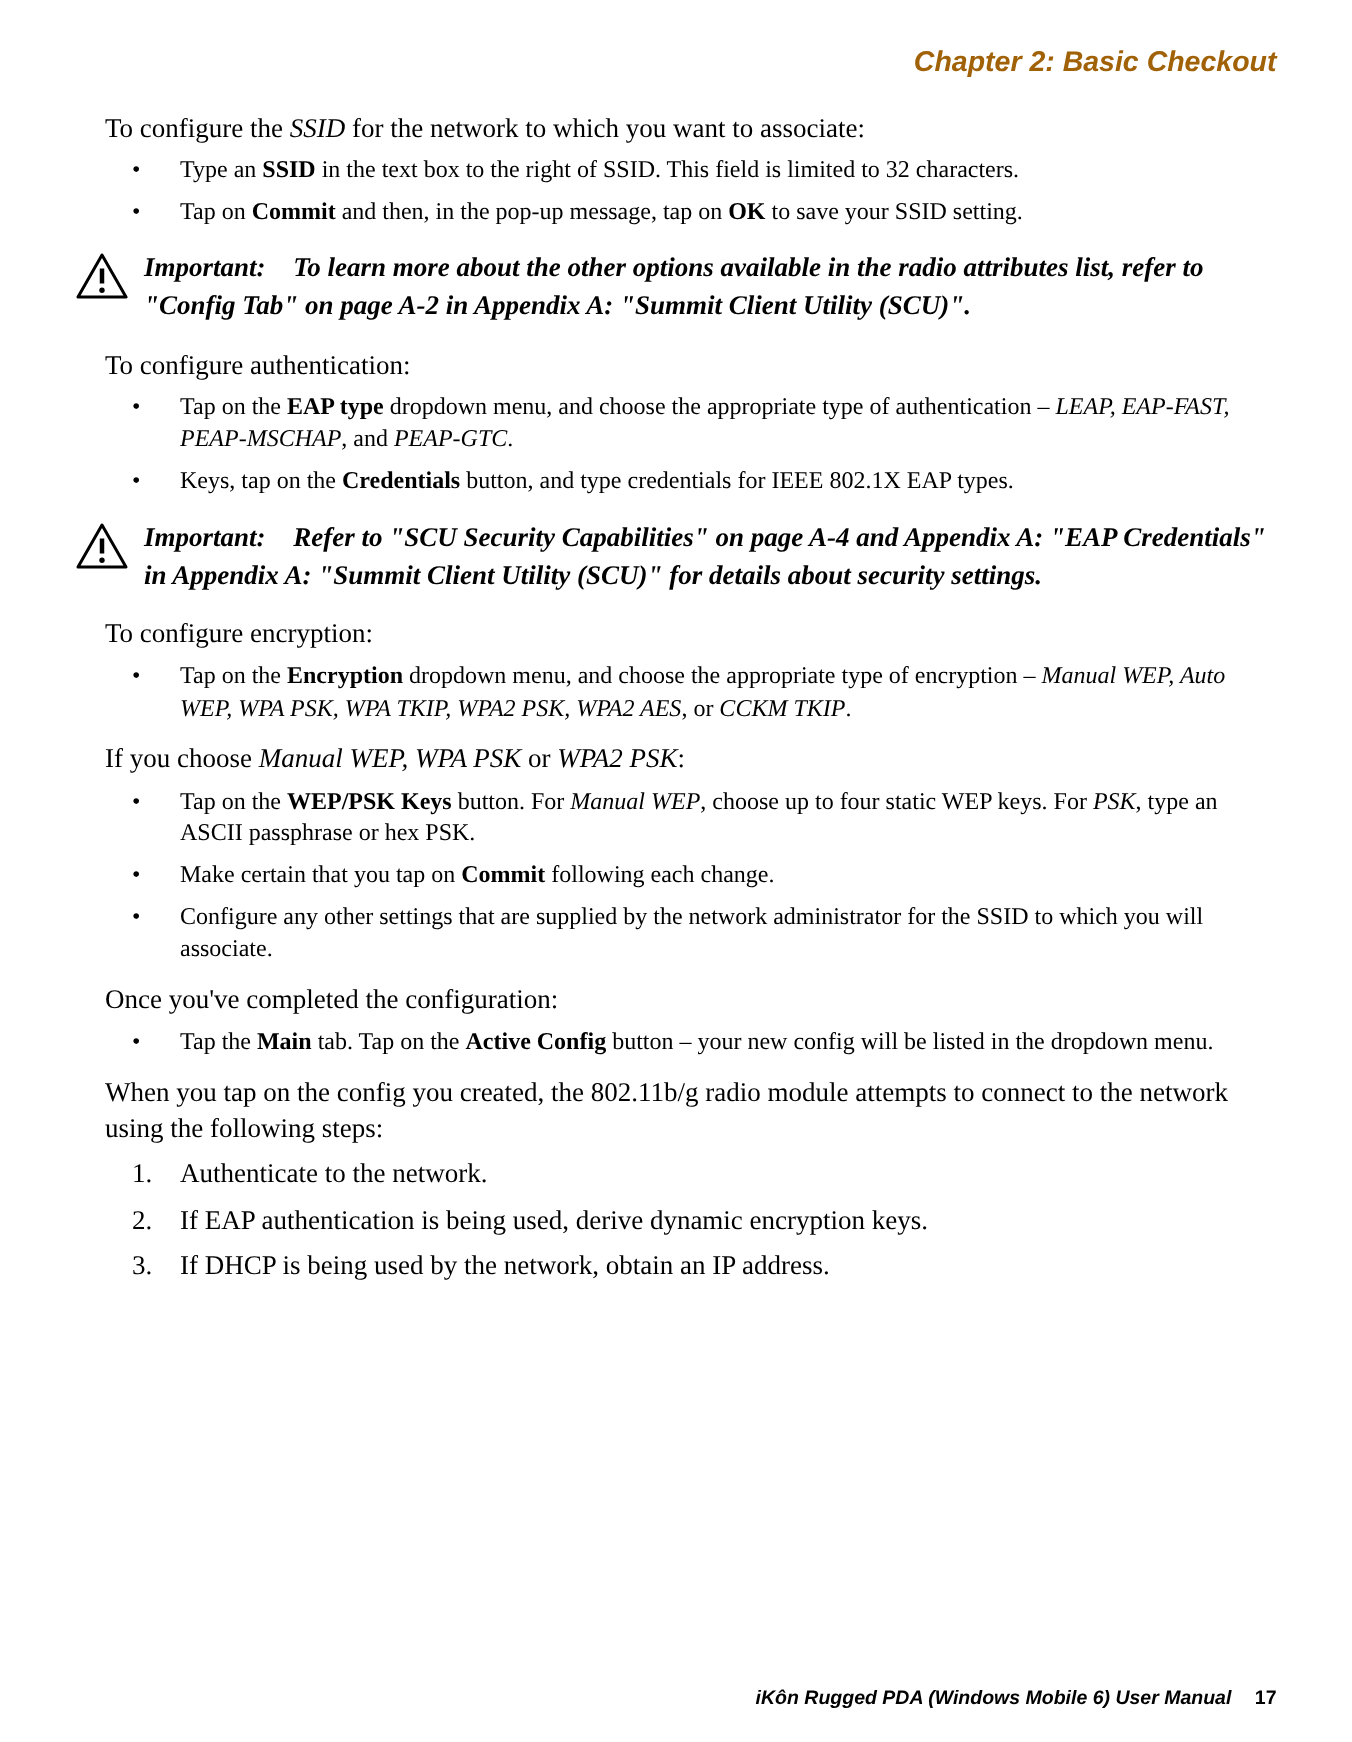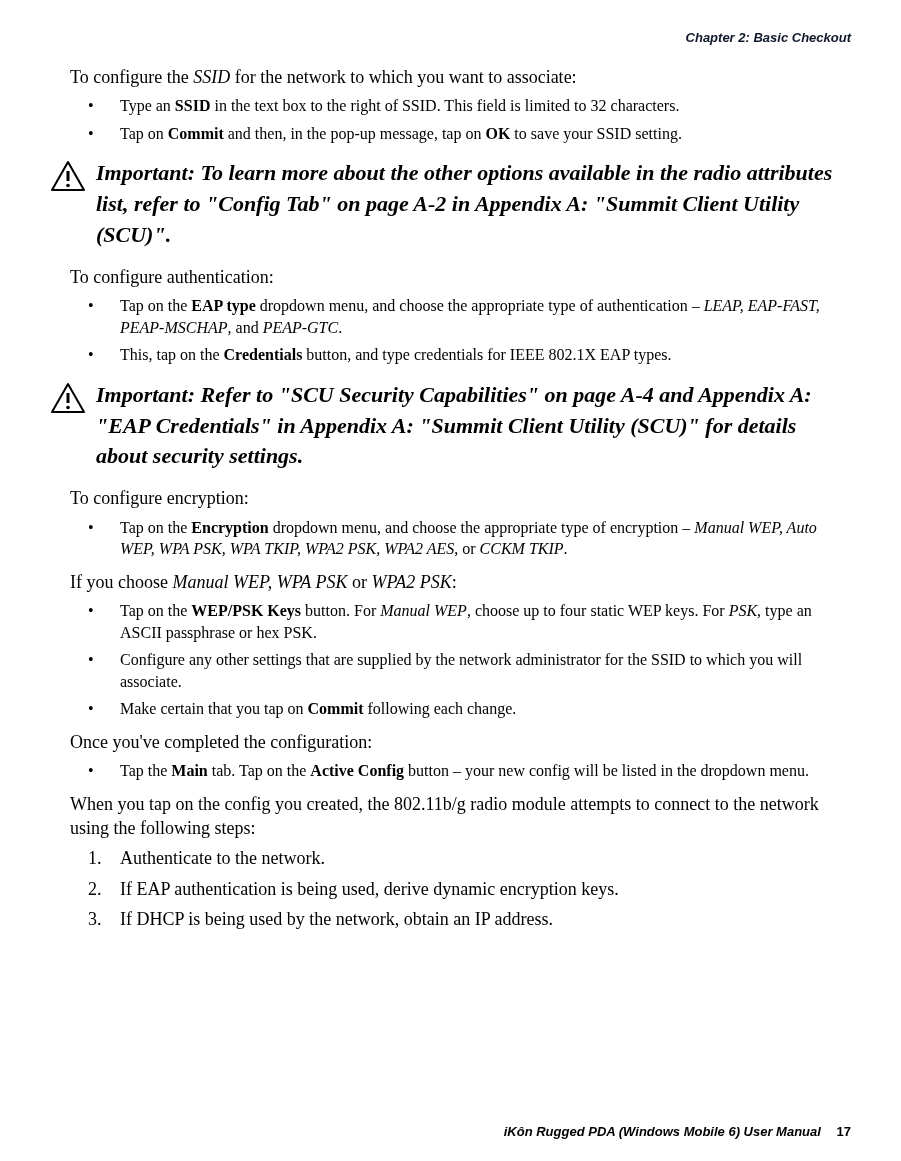--- a/index.html
+++ b/index.html
@@ -1,29 +1,29 @@
 <!DOCTYPE html>
 <html><head>
   <meta charset="utf-8">
   <style>
     * { box-sizing: border-box; }
     body { margin: 0; padding: 0; background: #fff; font-family: "Times New Roman", Times, serif; color: #000; }
     .page { width: 901px; height: 1161px; padding: 30px 50px 25px 50px; position: relative; }
-    .header { text-align: right; font-family: Arial, sans-serif; font-size: 13px; font-style: italic; color: #0f172a; line-height: 1.3; margin-bottom: 18px; font-weight: bold;}
+    .header { text-align: right; font-family: Arial, sans-serif; font-size: 19px; font-style: italic; color: #a16207; line-height: 1.3; margin-bottom: 18px; font-weight: bold;}
     .body-text { font-size: 18px; line-height: 1.35; }
     .para { margin: 0 0 6px 20px; }
     .bullet-list { list-style: none; padding: 0; margin: 6px 0 10px 0; }
     .bullet-list li { position: relative; padding-left: 70px; margin-bottom: 6px; font-size: 16px; line-height: 1.35;}
     .bullet-list li::before { content: "•"; position: absolute; left: 38px; top: 0; }
     .num-list { list-style: none; padding: 0; margin: 6px 0 10px 0; counter-reset: item; font-family: Liberation Serif, serif; }
     .num-list li { position: relative; padding-left: 70px; margin-bottom: 6px; font-size: 18px; line-height: 1.35;}
     .num-list li::before { counter-increment: item; content: counter(item) "."; position: absolute; left: 38px; top: 0; }
     .important-block { display: flex; align-items: flex-start; margin: 14px 0 14px 0; }
     .important-icon { flex: 0 0 auto; margin-right: 10px; margin-top:2px;}
-    .important-text { font-style: italic; font-weight: bold; font-size: 22px; line-height: 1.4; }
+    .important-text { font-style: italic; font-weight: bold; font-size: 18px; line-height: 1.4; }
     .important-label { display: inline-block; min-width: 95px; }
     .footer { position: absolute; bottom: 22px; left: 50px; right: 50px; text-align: right; font-family: Arial, sans-serif; font-size: 13px; font-style: italic; font-weight: bold;}
     .footer .pagenum { font-style: normal; font-weight: bold; margin-left: 12px;}
     b { font-weight: bold; }
     i { font-style: italic; }
   </style>
 </head>
 <body>
 
 <div class="page">
@@ -62,21 +62,21 @@
       </div>
     </div>
 
     <p class="para">To configure authentication:</p>
 
     <ul class="bullet-list">
       <li>
         <span>Tap on the </span><b>EAP type</b><span> dropdown menu, and choose the appropriate type of authentication – </span><i>LEAP, EAP-FAST, PEAP-MSCHAP</i><span>, and </span><i>PEAP-GTC</i><span>.</span>
       </li>
       <li>
-        <span>This, tap on the </span><b>Credentials</b><span> button, and type credentials for IEEE 802.1X EAP types.</span>
+        <span>Keys, tap on the </span><b>Credentials</b><span> button, and type credentials for IEEE 802.1X EAP types.</span>
       </li>
     </ul>
 
     <div class="important-block">
       <span class="important-icon">
         <svg width="36" height="32" viewBox="0 0 36 32">
             <path d="M18 2 L34 30 L2 30 Z" fill="none" stroke="#000" stroke-width="2" stroke-linejoin="round"></path>
             <line x1="18" y1="11" x2="18" y2="21" stroke="#000" stroke-width="3"></line>
             <circle cx="18" cy="25.5" r="1.8" fill="#000"></circle>
           </svg>
@@ -96,24 +96,24 @@
     </ul>
 
     <p class="para">
       <span>If you choose </span><i>Manual WEP, WPA PSK</i><span> or </span><i>WPA2 PSK</i><span>:</span>
     </p>
 
     <ul class="bullet-list">
       <li>
         <span>Tap on the </span><b>WEP/PSK Keys</b><span> button. For </span><i>Manual WEP</i><span>, choose up to four static WEP keys. For </span><i>PSK</i><span>, type an ASCII passphrase or hex PSK.</span>
       </li>
-      <li>Configure any other settings that are supplied by the network administrator for the SSID to which you will associate.</li>
       <li>
         <span>Make certain that you tap on </span><b>Commit</b><span> following each change.</span>
       </li>
+      <li>Configure any other settings that are supplied by the network administrator for the SSID to which you will associate.</li>
     </ul>
 
     <p class="para">Once you've completed the configuration:</p>
 
     <ul class="bullet-list">
       <li>
         <span>Tap the </span><b>Main</b><span> tab. Tap on the </span><b>Active Config</b><span> button – your new config will be listed in the dropdown menu.</span>
       </li>
     </ul>
 

